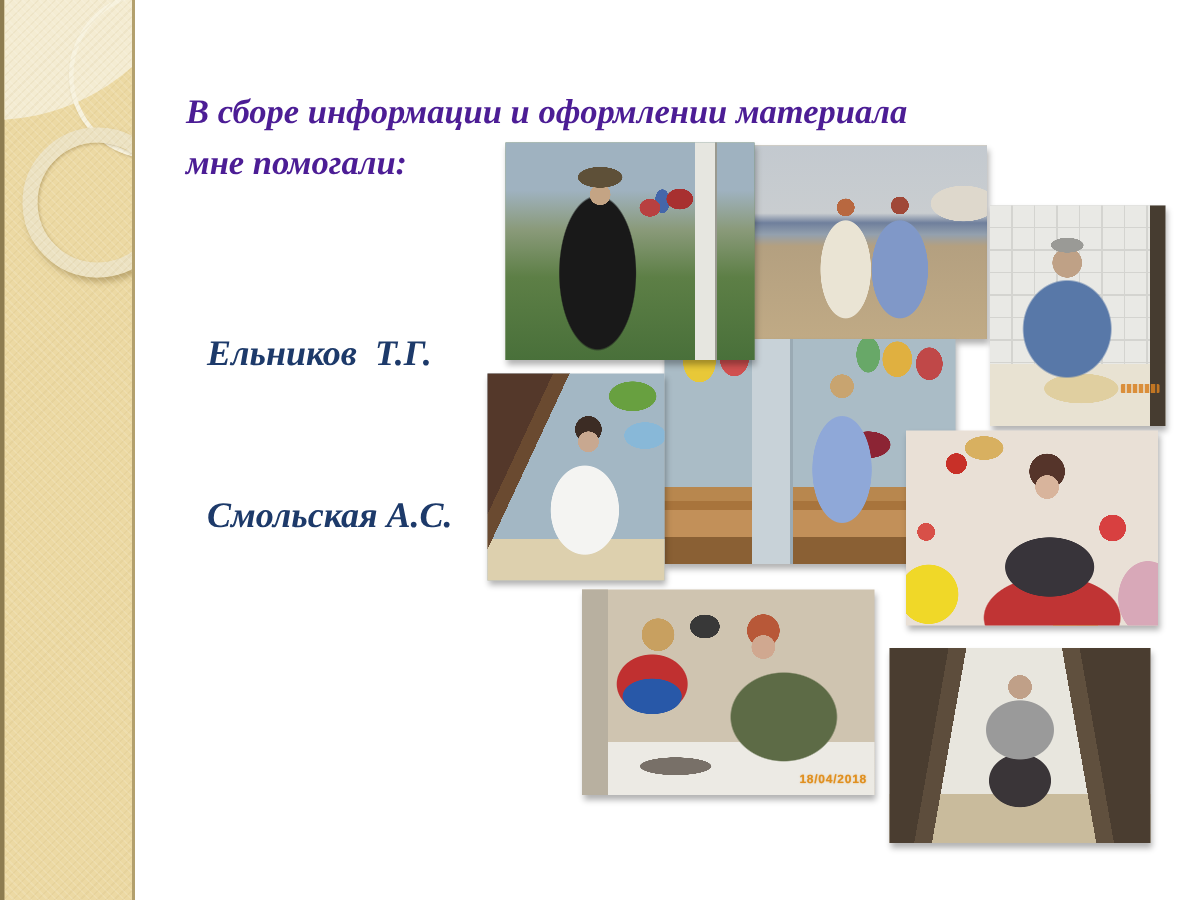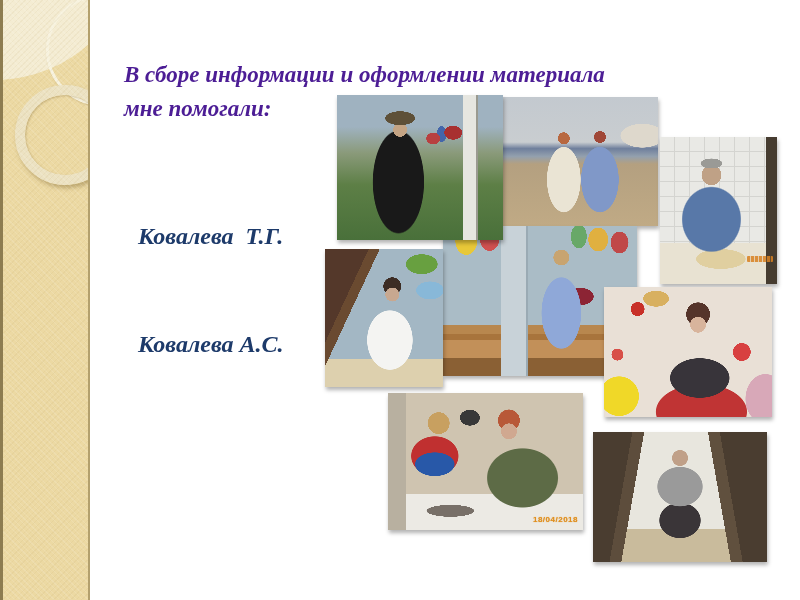--- a/index.html
+++ b/index.html
@@ -184,22 +184,22 @@
   <div class="sb-ring-thin"></div>
   <div class="sb-ring-thick"></div>
 </aside>
 
 <h1 class="title" style="margin:0;">
   <span>В сборе информации и оформлении материала</span>
   <span>мне помогали:</span>
 </h1>
 
 <ul class="names">
-  <li>Ковалева  Т.Г.</li>
-  <li>Ковалева А.С.</li>
+  <li>Ельников  Т.Г.</li>
+  <li>Смольская А.С.</li>
   
   
   
   
   
   
 </ul>
 
 <div class="photo p2" title="Two women in cream and blue coats standing on a village street"></div>
 <div class="photo p1" title="Elderly veteran in dark suit with medals and hat, standing among birch trees with red flags"></div>

